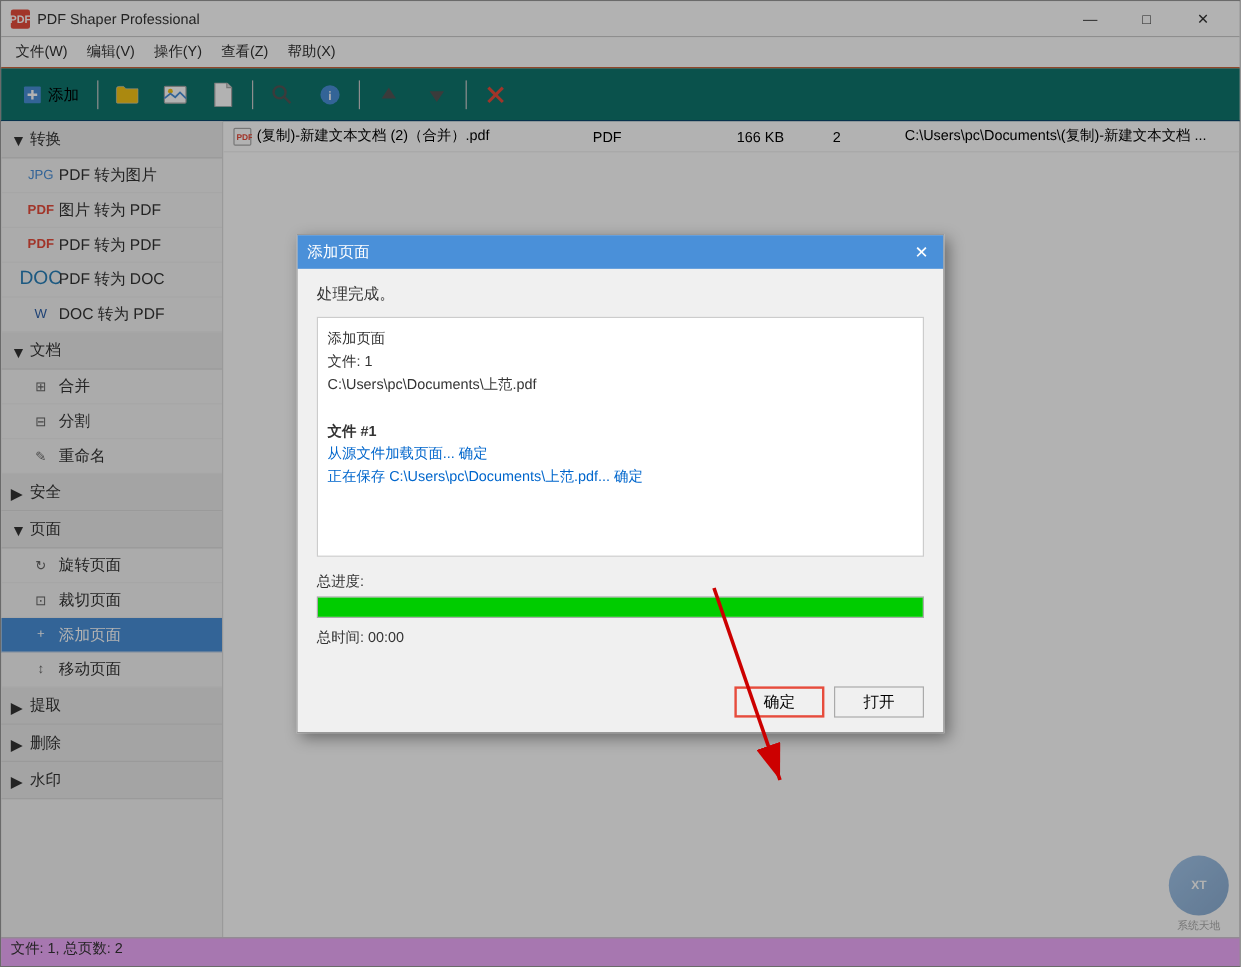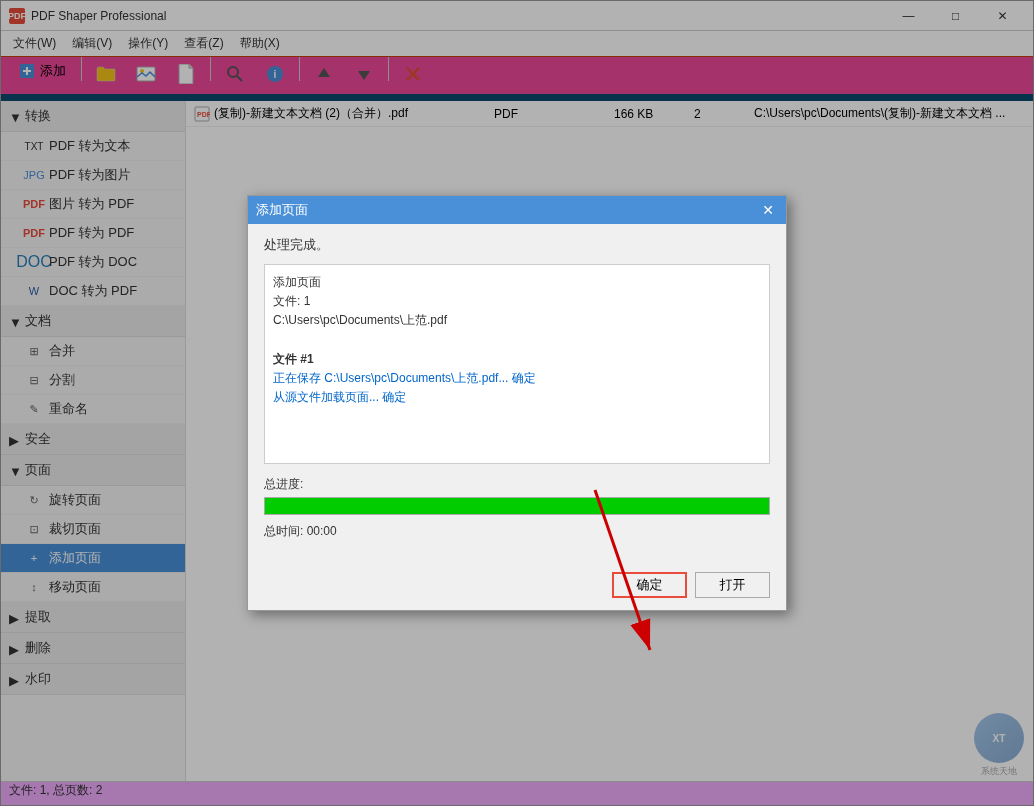--- a/index.html
+++ b/index.html
@@ -80,26 +80,26 @@
     .menu-item {
       padding: 3px 8px;
       font-size: 12px;
       cursor: pointer;
       color: #333;
     }
 
     
     .toolbar {
       height: 44px;
-      background: #ec4899;
-      display: flex;
-      align-items: flex-start;
+      background: #0f766e;
+      display: flex;
+      align-items: center;
       padding: 0 8px;
       gap: 4px;
-      border-bottom: 7px solid #0c4a6e;
+      border-bottom: 1px solid #0c4a6e;
       flex-shrink: 0;
     }
     .toolbar-btn {
       width: 36px;
       height: 34px;
       border: 1px solid transparent;
       background: transparent;
       cursor: pointer;
       display: flex;
       align-items: center;
@@ -455,24 +455,20 @@
 
   <div class="main-area">
 
     <div class="sidebar">
 
       <div class="sidebar-section-header">
         <span class="chevron">▼</span>
         <span>转换</span>
       </div>
       <div class="sidebar-item">
-        <span class="sidebar-item-icon icon-txt">TXT</span>
-        <span>PDF 转为文本</span>
-      </div>
-      <div class="sidebar-item">
         <span class="sidebar-item-icon icon-img">JPG</span>
         <span>PDF 转为图片</span>
       </div>
       <div class="sidebar-item">
         <span class="sidebar-item-icon icon-pdf">PDF</span>
         <span>图片 转为 PDF</span>
       </div>
       <div class="sidebar-item">
         <span class="sidebar-item-icon icon-pdf">PDF</span>
         <span>PDF 转为 PDF</span>
@@ -581,22 +577,22 @@
 
     <div class="dialog-body">
       <div class="dialog-status-text">处理完成。</div>
 
       <div class="dialog-log-area">
         <div class="log-line">添加页面</div>
         <div class="log-line">文件: 1</div>
         <div class="log-line">C:\Users\pc\Documents\上范.pdf</div>
         <div class="log-line">&nbsp;</div>
         <div class="log-line" style="font-weight:bold;">文件 #1</div>
+        <div class="log-line-blue">从源文件加载页面...  确定</div>
         <div class="log-line-blue">正在保存 C:\Users\pc\Documents\上范.pdf...  确定</div>
-        <div class="log-line-blue">从源文件加载页面...  确定</div>
         <div class="log-line">&nbsp;</div>
 
       </div>
 
       <div class="dialog-progress-label">总进度:</div>
       <div class="progress-bar-container">
         <div class="progress-bar-fill" style="width:100%;"></div>
       </div>
       <div class="dialog-time-text">总时间: 00:00</div>
     </div>

